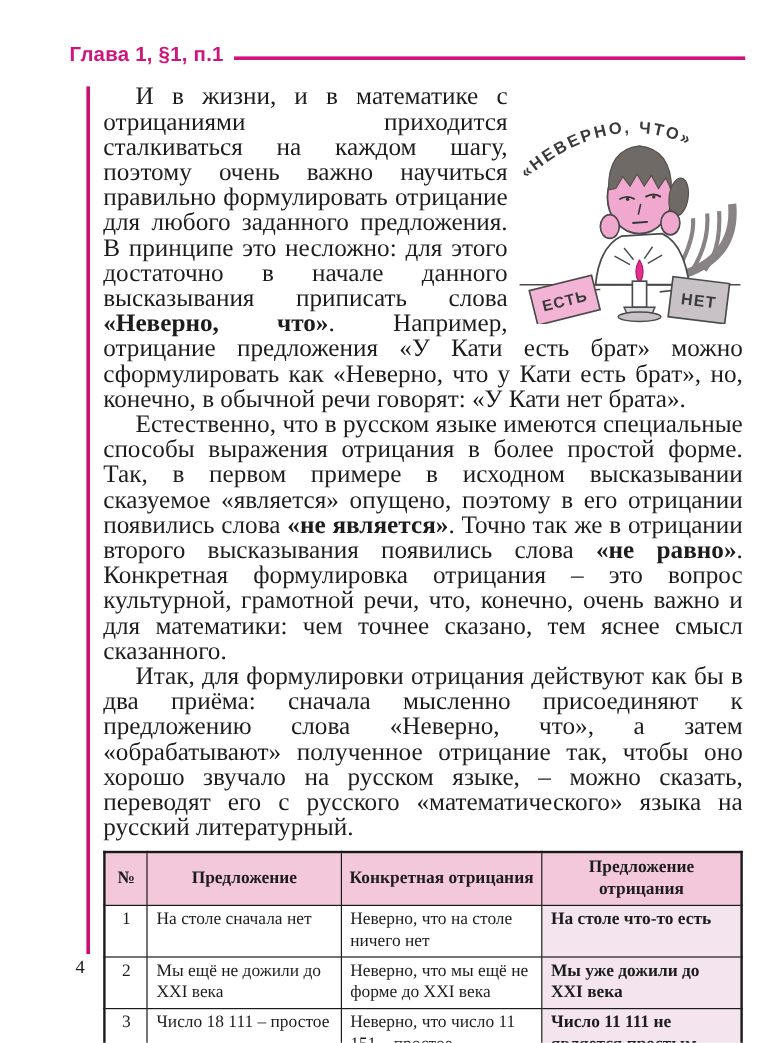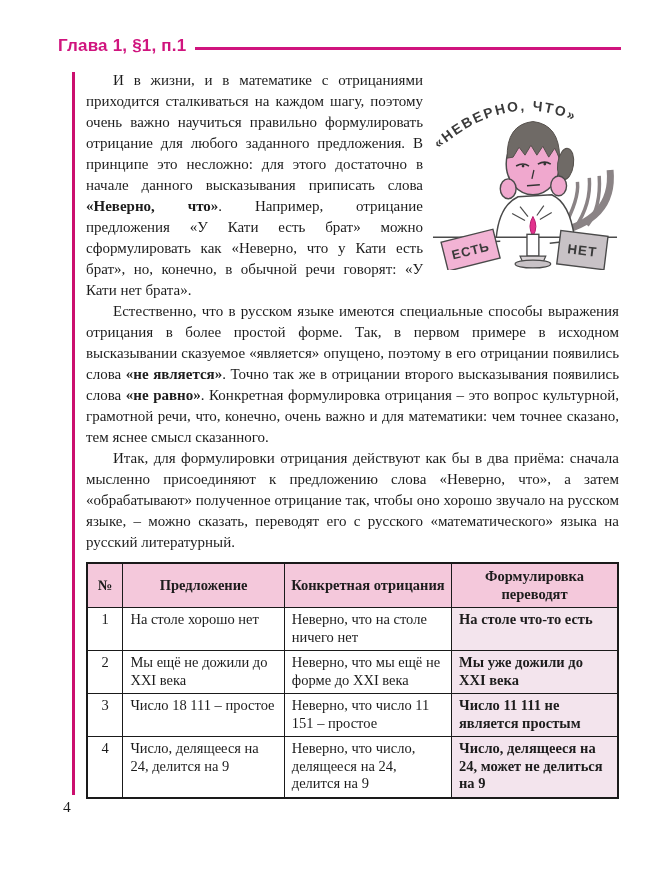--- a/index.html
+++ b/index.html
@@ -24,21 +24,21 @@
   
   .vline {
     position: absolute; left: 72px; top: 72px;
     width: 2.5px; height: 723px; background: #cb0f6e;
   }
 
   
   .content { position: absolute; top: 70px; left: 86px; width: 533px; }
   .bodytext p {
     margin: 0; text-align: justify;
-    font-size: 15px; line-height: 21px; text-indent: 27px;
+    font-size: 21px; line-height: 21px; text-indent: 27px;
   }
   .bodytext b.neg { font-weight: bold; }
   .bodytext .emph { font-weight: bold; }
 
   .illustration {
     float: right; width: 188px; height: 200px;
     margin: 0 0 6px 8px;
   }
 
   
@@ -160,27 +160,27 @@
       <col style="width:36px">
         <col style="width:162px">
         <col style="width:168px">
         <col style="width:167px">
     </colgroup>
     <thead>
       <tr>
         <th>№</th>
         <th>Предложение</th>
         <th>Конкретная отрицания</th>
-        <th>Формулировка переводят</th>
+        <th>Предложение отрицания</th>
       </tr>
     </thead>
     <tbody>
       <tr>
         <td class="num">1</td>
-        <td>На столе хорошо нет</td>
+        <td>На столе сначала нет</td>
         <td>Неверно, что на столе ничего нет</td>
         <td class="formulation">На столе что-то есть</td>
       </tr>
       <tr>
         <td class="num">2</td>
         <td>Мы ещё не дожили до XXI века</td>
         <td>Неверно, что мы ещё не форме до XXI века</td>
         <td class="formulation">Мы уже дожили до XXI века</td>
       </tr>
       <tr>

